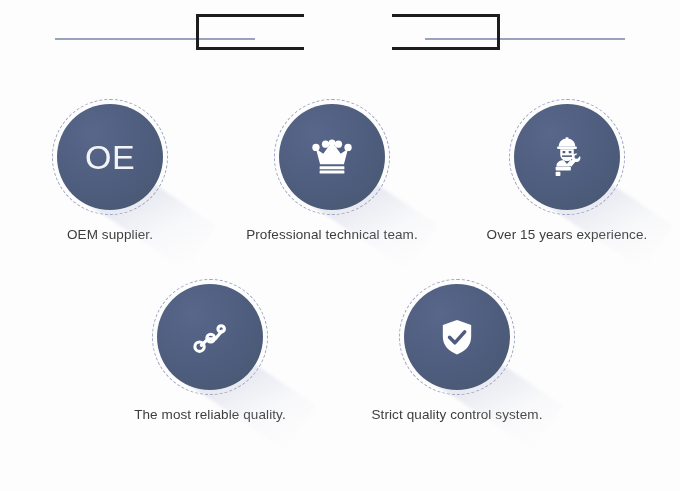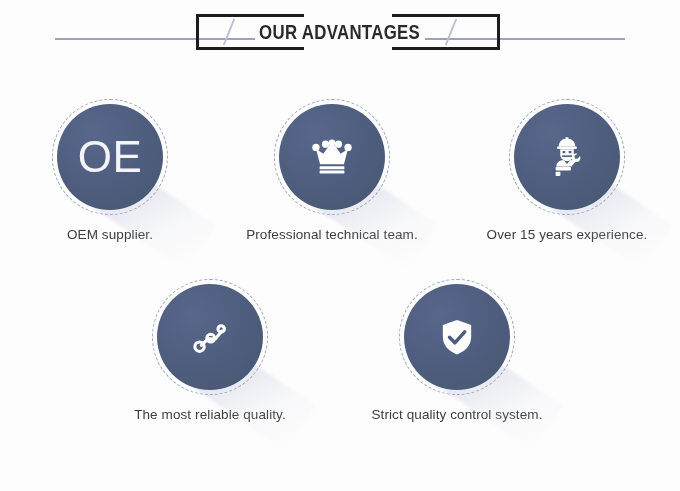--- a/index.html
+++ b/index.html
@@ -138,21 +138,21 @@
     margin-left: -53px;
     border-radius: 50%;
     background: radial-gradient(circle at 34% 28%, #58678a 0%, #4e5d7d 55%, #47566f 100%);
     display: flex;
     align-items: center;
     justify-content: center;
   }
 
   .oe-text {
     color: #f2f4f8;
-    font-size: 44px;
+    font-size: 34px;
     font-weight: 500;
     letter-spacing: 0.5px;
     line-height: 1;
   }
 
   .icon-svg { display: block; }
 
   .caption {
     margin-top: 4px;
     font-size: 13.5px;
@@ -181,25 +181,20 @@
     <div class="arm top"></div>
     <div class="arm bottom"></div>
   </div>
 
   <div class="bracket rgt">
     <div class="vbar"></div>
     <div class="arm top"></div>
     <div class="arm bottom"></div>
   </div>
 
-  <div class="title-wrap">
-    <span class="slash"></span>
-    <span class="title-text">OUR ADVANTAGES</span>
-    <span class="slash"></span>
-  </div>
 </div>
 
 <div class="item pos-r1c1">
   <div class="circle-zone">
     <div class="long-shadow"></div>
     <div class="dash-ring"></div>
     <div class="circle">
       <span class="oe-text">OE</span>
     </div>
   </div>

